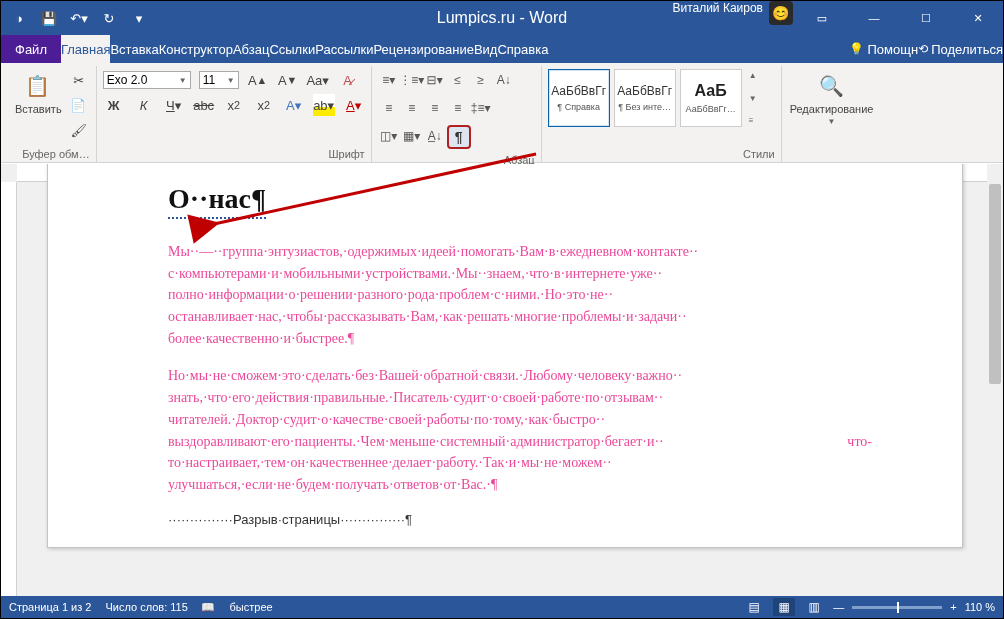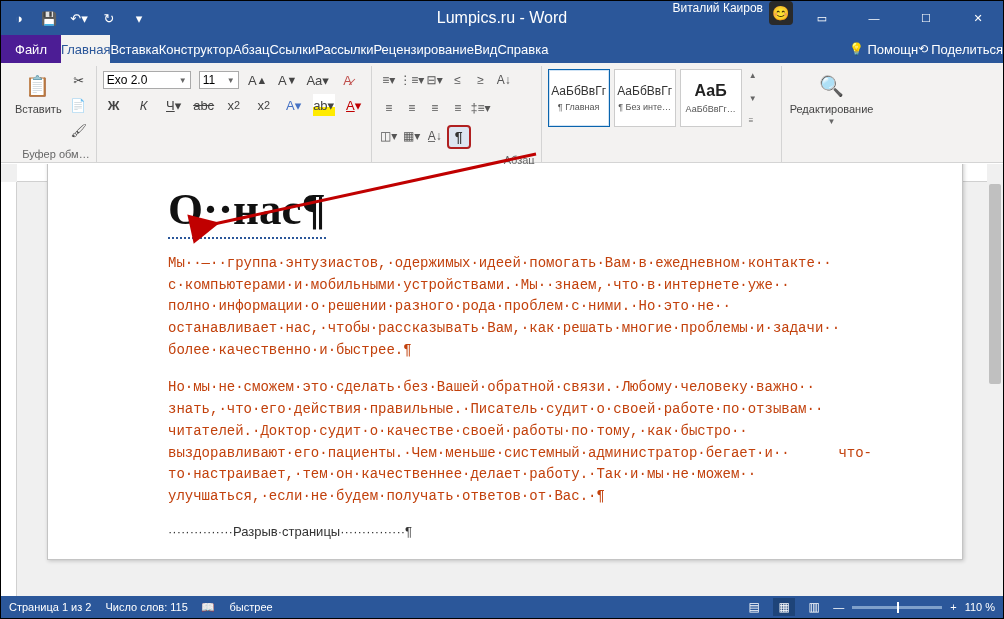--- a/index.html
+++ b/index.html
@@ -41,22 +41,22 @@
 .stylebox.h1 .preview{font-size:16px;font-weight:bold;color:#222}
 .stylebox.sel{border:1px solid #0a64ad;box-shadow:inset 0 0 0 1px #cfe3f5}
 .snav{display:flex;flex-direction:column;justify-content:space-between;height:58px;padding:2px 0}
 .stri{font-size:8px;color:#666;padding:0 3px}
 .doc-area{position:absolute;top:163px;left:0;right:0;bottom:22px;background:#f0f0f0;overflow:hidden}
 .ruler-h{height:18px;background:#fff;border-bottom:1px solid #d0d0d0;margin:0 16px}
 .ruler-v{position:absolute;left:0;top:18px;width:16px;bottom:0;background:#fff;border-right:1px solid #d0d0d0}
 .scroll-v{position:absolute;right:0;top:0;width:16px;bottom:0;background:#f0f0f0}
 .scroll-thumb{position:absolute;right:2px;top:20px;width:12px;height:200px;background:#c0c0c0;border-radius:2px}
 .page{position:absolute;left:46px;right:40px;top:-6px;background:#fff;border:1px solid #c4c4c4;box-shadow:1px 1px 4px rgba(0,0,0,.2);padding:24px 90px 20px 120px}
-.heading{font-family:Georgia,serif;font-size:45px;font-weight:bold;color:#111;border-bottom:2px dotted #2b579a;display:inline-block;padding-bottom:2px;margin-bottom:14px}
-.para{font-family:Liberation Mono, monospace;font-size:14px;line-height:1.55;color:#c2410c;text-align:justify;margin-bottom:16px}
+.heading{font-family:Georgia,serif;font-size:28px;font-weight:bold;color:#111;border-bottom:2px dotted #2b579a;display:inline-block;padding-bottom:2px;margin-bottom:22px}
+.para{font-family:Liberation Serif, serif;font-size:14px;line-height:1.55;color:#ec4899;text-align:justify;margin-bottom:16px}
 .pgbreak{font-size:13px;color:#333;letter-spacing:0;margin-top:8px}
 .status{position:absolute;left:0;right:0;bottom:0;height:22px;background:#2b579a;color:#fff;font-size:11px;display:flex;align-items:center;padding:0 8px;gap:14px}
 .status .right{margin-left:auto;display:flex;align-items:center;gap:8px}
 .zslider{width:90px;height:3px;background:#7fa0ca;position:relative}
 .zslider::before{content:"";position:absolute;left:50%;top:-4px;width:2px;height:11px;background:#fff}
 .vbtn{width:22px;height:18px;display:flex;align-items:center;justify-content:center;font-size:12px}
 .vbtn.active{background:#1e4479}
 .arrow{position:absolute;z-index:5;pointer-events:none}
 .arrow svg{overflow:visible}
 </style>
@@ -148,20 +148,21 @@
         <div class="sbtn">
             <s>abc</s>
           </div>
         <div class="sbtn">x<sub>2</sub></div>
         <div class="sbtn">x<sup>2</sup></div>
         <div class="sbtn" style="color:#4472c4">A▾</div>
         <div class="sbtn" style="background:linear-gradient(#fff 60%,#ffeb00 60%)">ab▾</div>
         <div class="sbtn" style="color:#c00000"><u>A</u>▾</div>
       </div>
     </div>
+    <div class="grp-label">Шрифт</div>
   </div>
 
   <div class="grp" style="min-width:170px">
     <div class="grp-body vcol">
       <div class="prow">
         <div class="pbtn">≡▾</div>
         <div class="pbtn">⋮≡▾</div>
         <div class="pbtn">⊟▾</div>
         <div class="pbtn">≤</div>
         <div class="pbtn">≥</div>
@@ -182,37 +183,38 @@
       </div>
     </div>
     <div class="grp-label">Абзац</div>
   </div>
 
   <div class="grp" style="min-width:240px">
     <div class="grp-body">
       <div class="styles">
         <div class="stylebox sel">
           <span class="preview">АаБбВвГг</span>
-          <span>¶ Главная</span>
+          <span>¶ Справка</span>
         </div>
         <div class="stylebox">
           <span class="preview">АаБбВвГг</span>
           <span>¶ Без инте…</span>
         </div>
         <div class="stylebox h1">
           <span class="preview">АаБ</span>
           <span>АаБбВвГг…</span>
         </div>
         <div class="snav">
           <div class="stri">▲</div>
           <div class="stri">▼</div>
           <div class="stri">≡</div>
         </div>
       </div>
     </div>
+    <div class="grp-label">Стили</div>
   </div>
 
   <div class="grp" style="border-right:none">
     <div class="grp-body">
       <div class="bigbtn">
         <div class="bigicon">🔍</div>
         <span>Редактирование</span>
         <span class="dd">▼</span>
       </div>
     </div>

